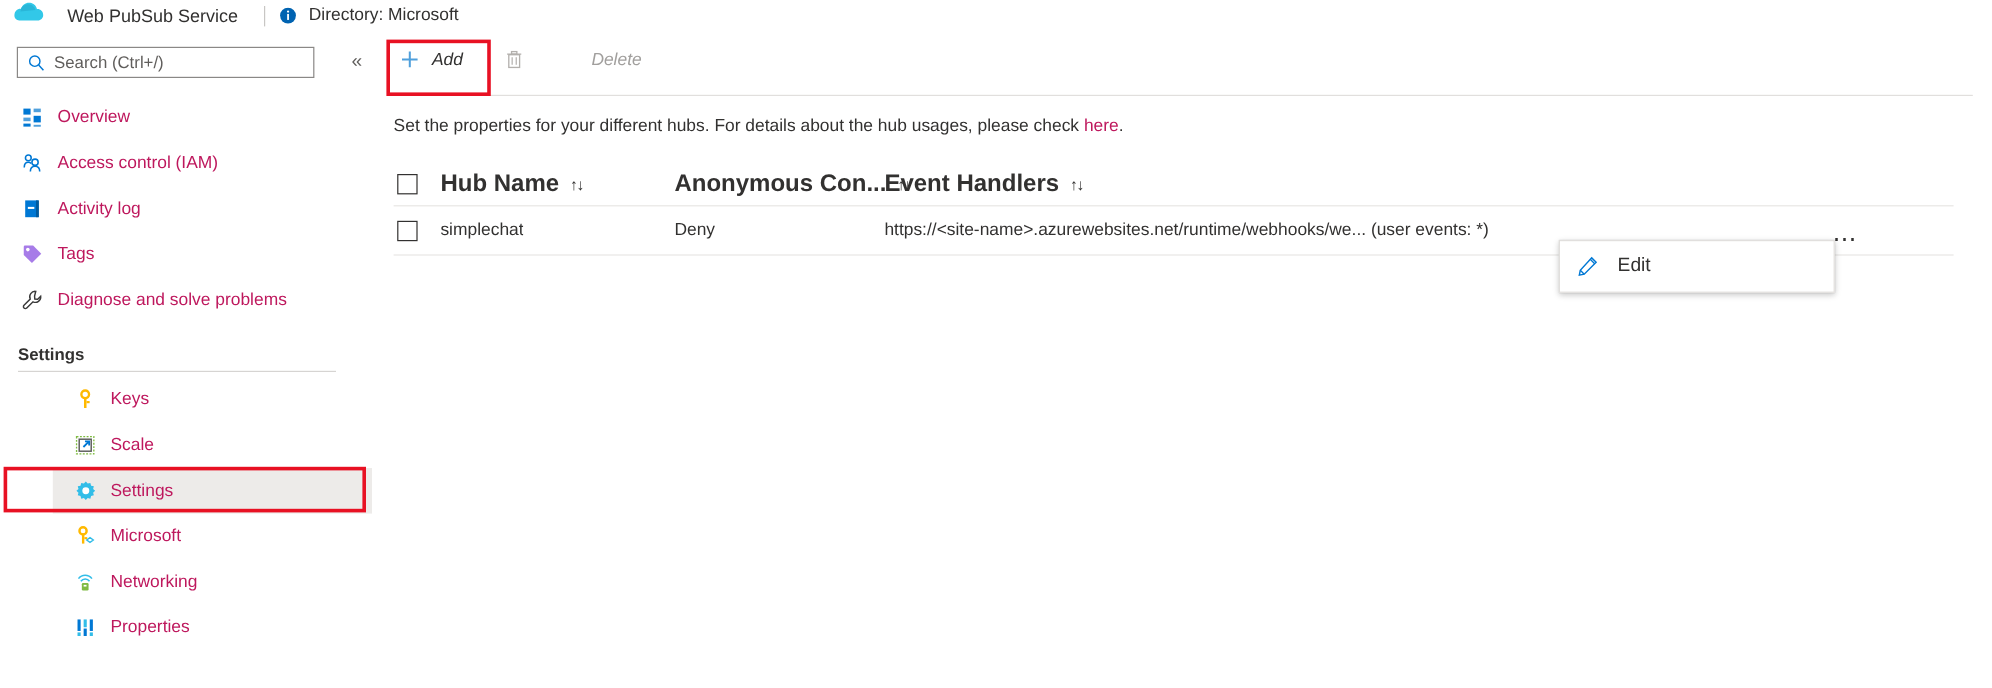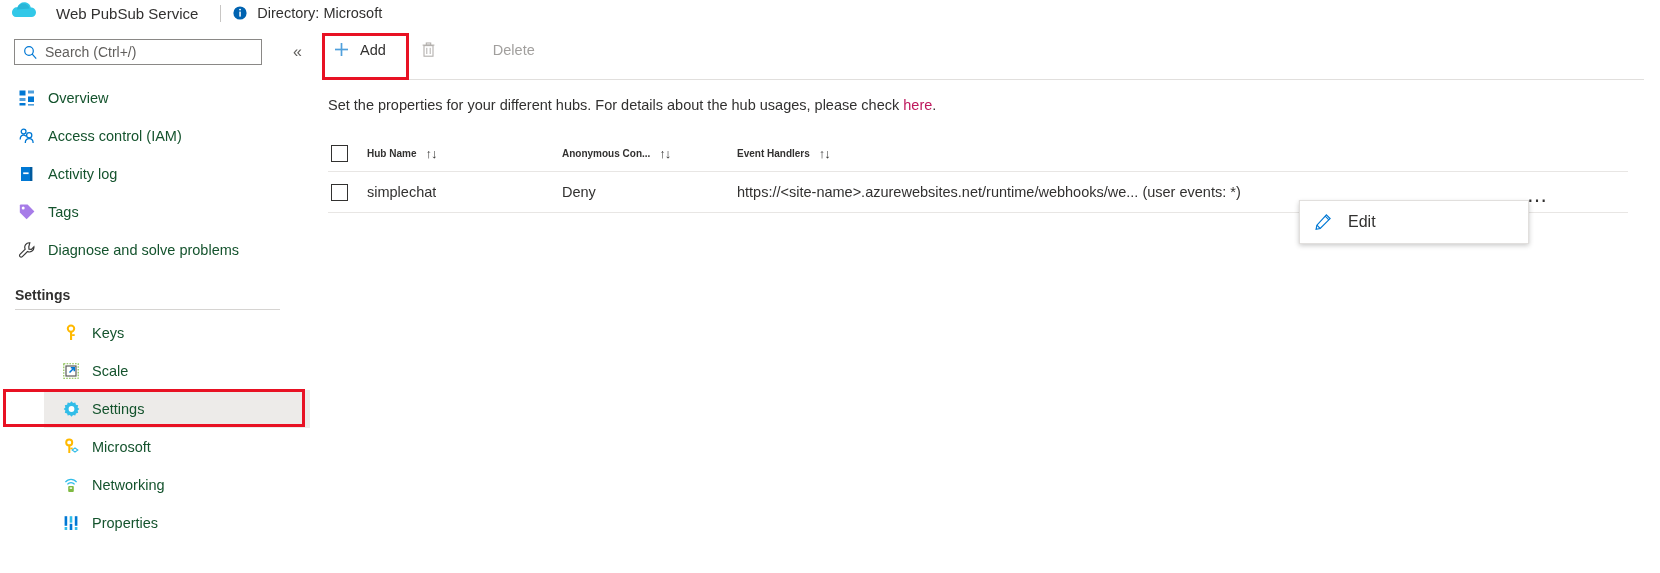--- a/index.html
+++ b/index.html
@@ -119,21 +119,21 @@
     width: 20px;
     height: 20px;
     flex: 0 0 auto;
     display: flex;
     align-items: center;
     justify-content: center;
   }
   .nav-item .nav-label {
     margin-left: 11px;
     font-size: 14.5px;
-    color: #14532d;
+    color: #be185d;
     white-space: nowrap;
   }
   .nav-item.selected {
     background: #edebe9;
   }
 
   .section-header {
     font-size: 14px;
     font-weight: bold;
     color: #323130;
@@ -171,20 +171,21 @@
   }
   .cmd-btn {
     display: flex;
     align-items: center;
     height: 32px;
     padding: 0 12px 0 8px;
     cursor: pointer;
     background: transparent;
     border: none;
     font-family: "Liberation Sans", sans-serif;
+    font-style: italic;
   }
   .cmd-btn .cmd-glyph {
     width: 18px; height: 18px;
     display: flex; align-items: center; justify-content: center;
     flex: 0 0 auto;
   }
   .cmd-btn .cmd-label {
     margin-left: 10px;
     font-size: 14.5px;
     color: #323130;
@@ -234,21 +235,21 @@
     width: 17px; height: 17px;
     border: 1.6px solid #323130;
     background: #ffffff;
     box-sizing: border-box;
     cursor: pointer;
   }
   .cell-hub   { width: 195px; flex: 0 0 auto; display:flex; align-items:center; }
   .cell-anon  { width: 175px; flex: 0 0 auto; display:flex; align-items:center; }
   .cell-ev    { flex: 1 1 auto; display:flex; align-items:center; min-width:0; }
   .col-title {
-    font-size: 10px;
+    font-size: 20px;
     font-weight: bold;
     color: #323130;
     white-space: nowrap;
   }
   .sort-glyph {
     margin-left: 9px;
     font-size: 13px;
     color: #323130;
     letter-spacing: -1px;
     white-space: nowrap;

